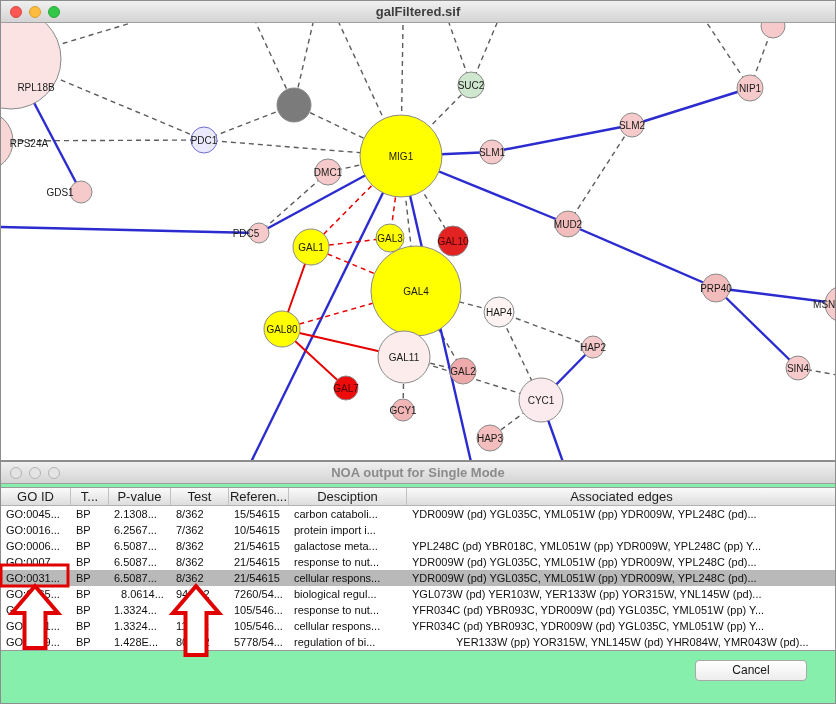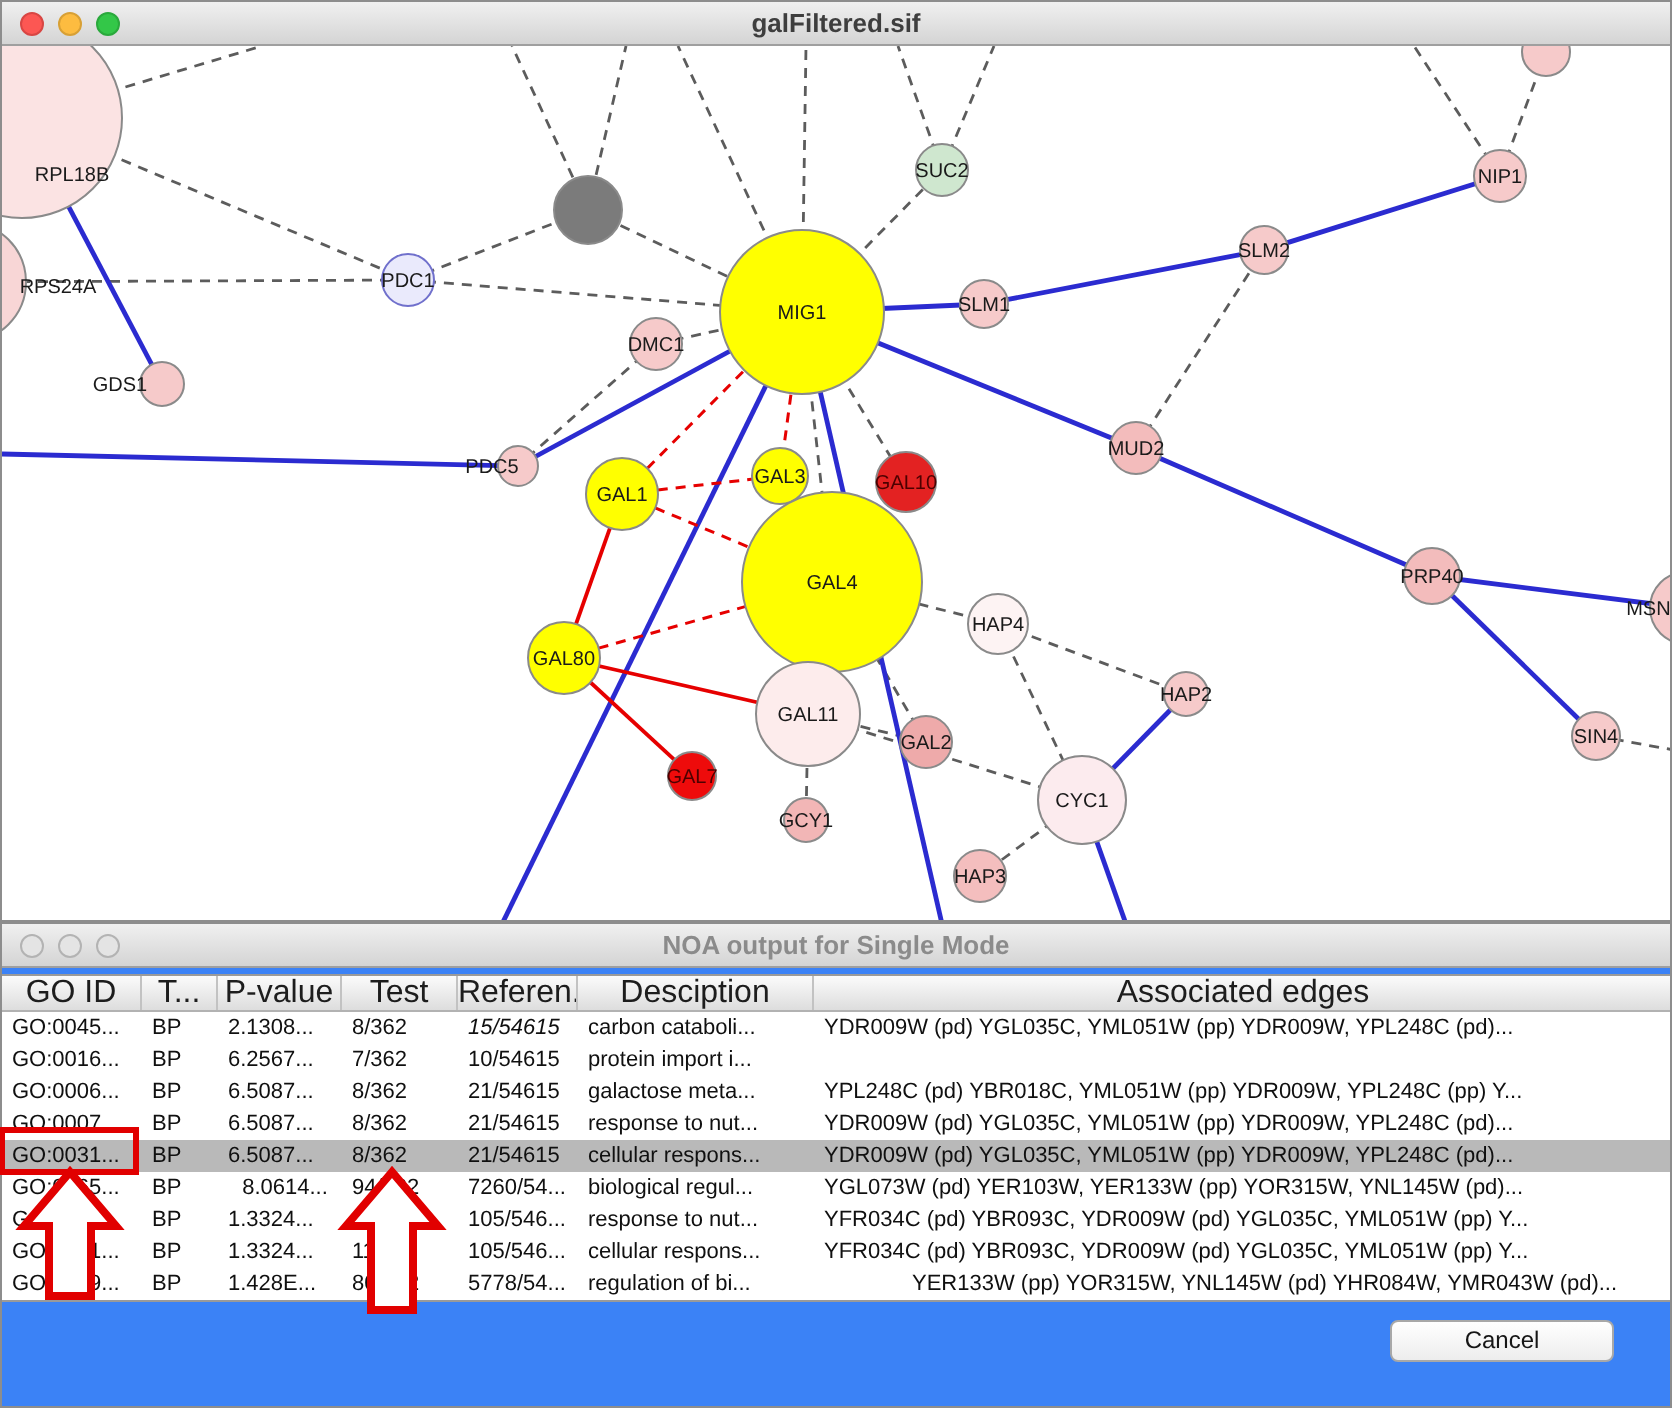--- a/index.html
+++ b/index.html
@@ -1,35 +1,35 @@
 <!DOCTYPE html>
 <html><head>
 <meta charset="utf-8">
 <style>
   html,body{margin:0;padding:0;}
   body{font-family:"Liberation Sans",sans-serif;background:#b9b9b9;}
   #stage{position:relative;width:836px;height:704px;overflow:hidden;background:#e9e9e9;}
   .window{position:absolute;left:0;width:836px;box-sizing:border-box;border:1px solid #8d8d8d;}
   #top-window{top:0;height:461px;background:#3b82f6;}
-  #bottom-window{top:461px;height:243px;background:#3b82f6;}
+  #bottom-window{top:461px;height:243px;background:#86efac;}
   .titlebar{height:22px;background:linear-gradient(#f0f0f0,#d4d4d4);border-bottom:1px solid #9f9f9f;position:relative;display:flex;align-items:center;justify-content:center;box-sizing:border-box;}
   .titlebar .title{font-size:13px;font-weight:bold;color:#3e3e3e;}
   .titlebar.inactive .title{color:#8b8b8b;}
   .lights{position:absolute;left:9px;top:5px;display:flex;gap:7px;}
   .light{width:12px;height:12px;border-radius:50%;box-sizing:border-box;}
   .light.close{background:#fc5753;border:1px solid #d84643;}
   .light.min{background:#fdbc40;border:1px solid #d8a035;}
   .light.zoom{background:#33c748;border:1px solid #2aa93c;}
   .inactive .light{background:#e4e4e4;border:1px solid #b3b3b3;}
   #canvas{position:absolute;top:22px;left:0;width:834px;height:437px;background:#ffffff;overflow:hidden;}
   svg text{font-family:"Liberation Sans",sans-serif;}
 
   #table{position:absolute;top:25px;left:0;width:834px;background:#ffffff;border-top:1px solid #9a9a9a;border-bottom:1px solid #9a9a9a;}
   #thead{display:flex;height:18px;background:linear-gradient(#fbfbfb,#dddddd);border-bottom:1px solid #b2b2b2;box-sizing:border-box;}
-  .th{font-size:16px;color:#1d1d1d;text-align:center;line-height:17px;border-right:1px solid #c2c2c2;box-sizing:border-box;overflow:hidden;white-space:nowrap;flex:0 0 auto;}
+  .th{font-size:13px;color:#1d1d1d;text-align:center;line-height:17px;border-right:1px solid #c2c2c2;box-sizing:border-box;overflow:hidden;white-space:nowrap;flex:0 0 auto;}
   .tr{display:flex;height:16px;}
   .tr.selected{background:#b9b9b9;}
   .td{font-size:11px;line-height:16px;padding-left:5px;box-sizing:border-box;overflow:hidden;white-space:nowrap;color:#101010;flex:0 0 auto;}
 
   .btn{position:absolute;height:21px;background:linear-gradient(#ffffff,#ededed);border:1px solid #a8a8a8;border-radius:4px;font-size:12px;color:#161616;text-align:center;line-height:19px;box-sizing:border-box;cursor:default;}
   #save-btn{left:458px;top:198px;width:145px;}
   #cancel-btn{left:694px;top:198px;width:112px;}
 
   #overlay{position:absolute;top:0;left:0;pointer-events:none;z-index:60;}
 </style>
@@ -184,21 +184,21 @@
           <div class="th" style="width: 60px;">Referen...</div>
           <div class="th" style="width: 118px;">Desciption</div>
           <div class="th" style="width: 430px;">Associated edges</div>
         </div>
       <div id="tbody">
           <div class="tr">
             <div class="td" style="width: 70px;">GO:0045...</div>
             <div class="td" style="width: 38px;">BP</div>
             <div class="td" style="width: 62px;">2.1308...</div>
             <div class="td" style="width: 58px;">8/362</div>
-            <div class="td" style="width: 60px; font-style: italic;">15/54615</div>
+            <div class="td" style="width: 60px;">15/54615</div>
             <div class="td" style="width: 118px;">carbon cataboli...</div>
             <div class="td" style="width: 430px;">YDR009W (pd) YGL035C, YML051W (pp) YDR009W, YPL248C (pd)...</div>
           </div>
           <div class="tr">
             <div class="td" style="width: 70px;">GO:0016...</div>
             <div class="td" style="width: 38px;">BP</div>
             <div class="td" style="width: 62px;">6.2567...</div>
             <div class="td" style="width: 58px;">7/362</div>
             <div class="td" style="width: 60px;">10/54615</div>
             <div class="td" style="width: 118px;">protein import i...</div>

